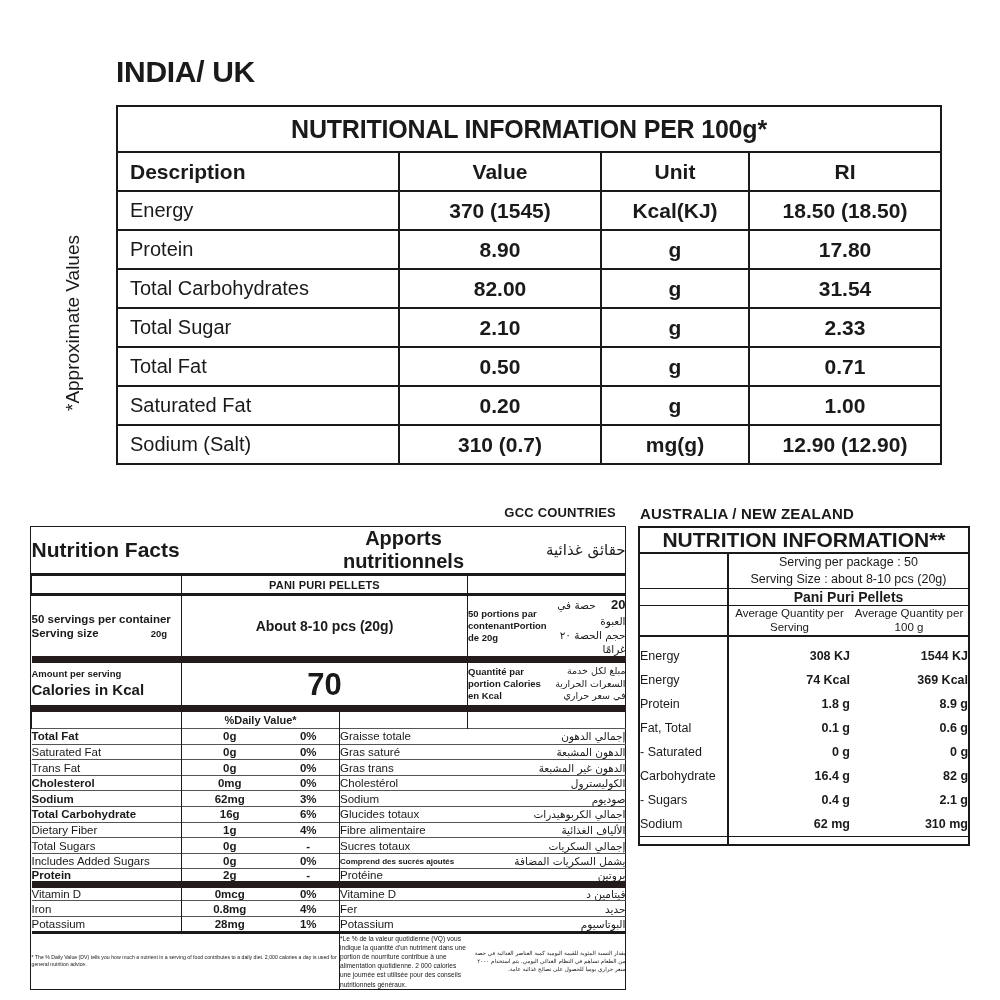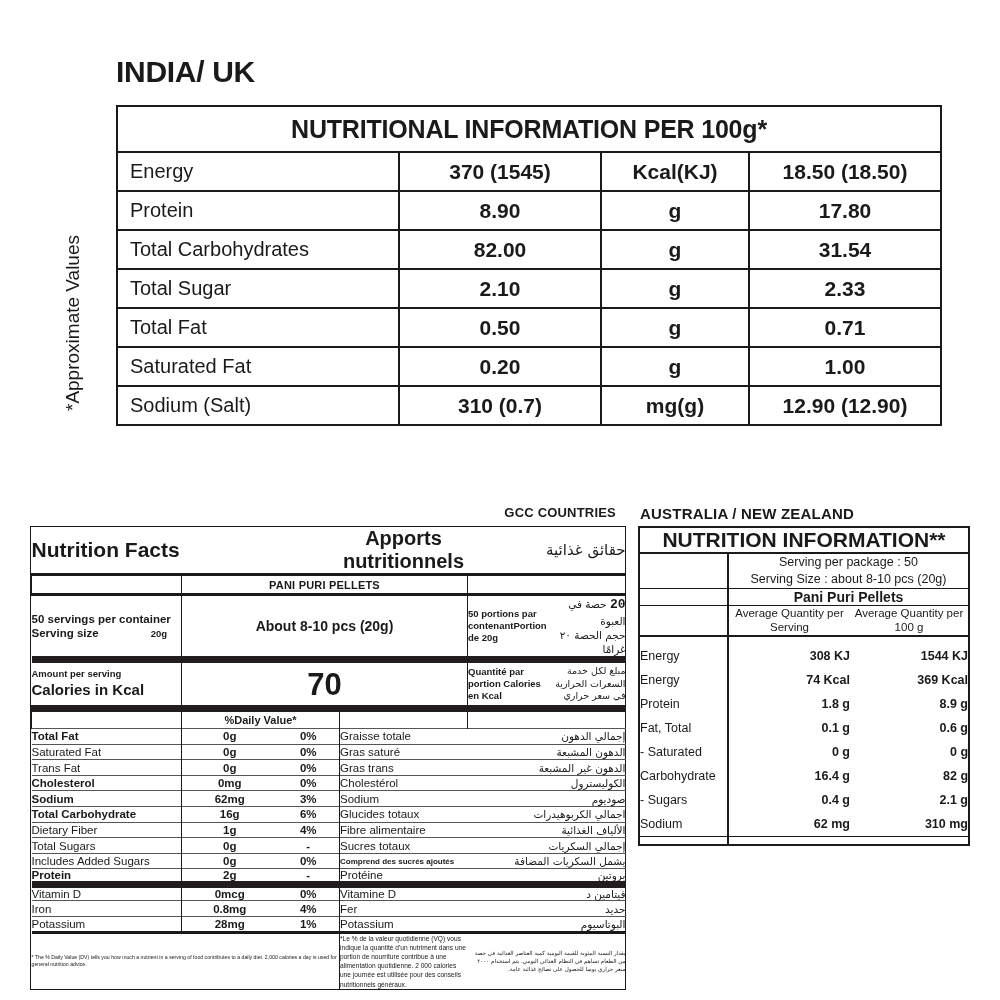--- a/index.html
+++ b/index.html
@@ -133,21 +133,21 @@
   .rule-thin   { border-top: 1px solid #555 !important; }
   .col-div     { border-left: 1px solid #1a1a1a; }
 
   .nf-prod { font-size: 11px; font-weight: bold; text-align: center; letter-spacing: 0.2px; }
   .nf-serv-en { font-size: 11.5px; font-weight: bold; padding-left: 8px; line-height: 1.25; }
   .nf-serv-en .sz { display:inline-block; margin-left: 52px; font-size: 9.5px; }
   .nf-serv-ctr { font-size: 14px; font-weight: bold; text-align: center; }
   .nf-serv-fr { font-size: 9.5px; font-weight: bold; padding-left: 6px; line-height: 1.25; }
   .nf-serv-ar { font-size: 10.5px; text-align: right; padding-right: 8px; line-height: 1.35;
                 font-family: "DejaVu Sans", sans-serif; direction: rtl; }
-  .nf-ar-num { font-weight: bold; font-size: 13px; font-family: Liberation Mono, monospace; }
+  .nf-ar-num { font-weight: bold; font-size: 13px; font-family: Liberation Sans, sans-serif; margin-left: 12px; }
 
   .nf-amt-en { font-size: 9.5px; font-weight: bold; padding-left: 8px; line-height: 1.3; }
   .nf-amt-en b { font-size: 15px; display: block; }
   .nf-cal { font-size: 31px; font-weight: bold; text-align: center; line-height: 1; }
   .nf-amt-fr { font-size: 9.5px; font-weight: bold; padding-left: 6px; line-height: 1.3; }
   .nf-amt-ar { font-size: 9.5px; text-align: right; padding-right: 8px; line-height: 1.35;
                font-family: "DejaVu Sans", sans-serif; direction: rtl; }
 
   .nf-dv-hd { font-size: 11px; font-weight: bold; text-align: center; }
 
@@ -211,20 +211,26 @@
   <table id="iu-table">
     <colgroup>
       <col style="width:282px">
         <col style="width:202px">
         <col style="width:148px">
         <col style="width:192px">
     </colgroup>
     <tbody id="iu-body">
       <tr>
         <td class="iu-banner" colspan="4">NUTRITIONAL INFORMATION PER 100g*</td>
+      </tr>
+      <tr>
+        <td class="iu-hd-desc">Description</td>
+        <td class="iu-hd">Value</td>
+        <td class="iu-hd">Unit</td>
+        <td class="iu-hd">RI</td>
       </tr>
     <tr>
           <td class="iu-desc">Energy</td>
           <td class="iu-val">370 (1545)</td>
           <td class="iu-val">Kcal(KJ)</td>
           <td class="iu-val">18.50 (18.50)</td>
         </tr>
         <tr>
           <td class="iu-desc">Protein</td>
           <td class="iu-val">8.90</td>

